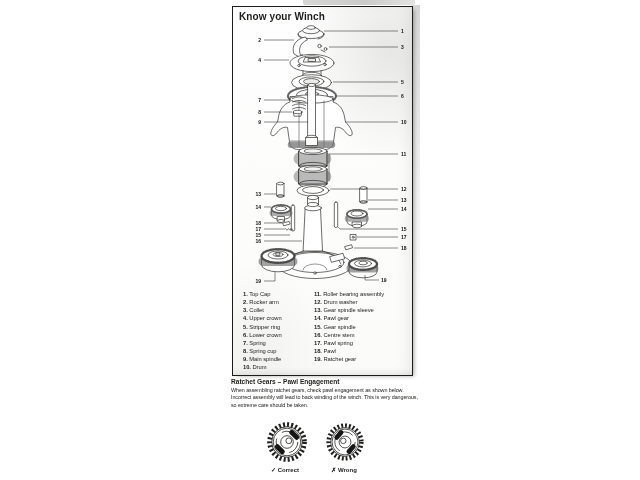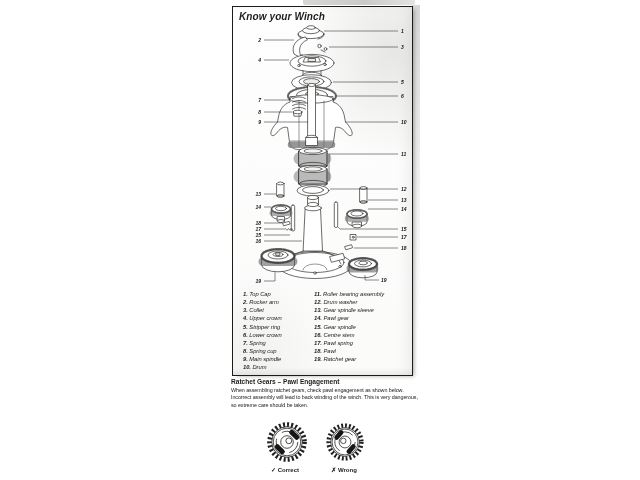--- a/index.html
+++ b/index.html
@@ -14,21 +14,21 @@
 
   
   .panel{position:absolute;left:232px;top:6px;width:179px;height:368px;
          border:1px solid #1c1c1a;
          background:
            radial-gradient(90% 55% at 88% 12%, rgba(178,178,174,.30), rgba(255,255,255,0) 55%),
            radial-gradient(70% 40% at 12% 94%, rgba(188,188,184,.16), rgba(255,255,255,0) 60%),
            linear-gradient(#fefefe,#fbfbfa);
          box-shadow: 3px 2px 4px -2px rgba(60,60,58,.45),
                      inset -10px 0 18px -10px rgba(0,0,0,.10),
-                     inset 0 -8px 10px -8px rgba(0,0,0,.12); font-style: italic;}
+                     inset 0 -8px 10px -8px rgba(0,0,0,.12);}
   .panel-title{position:absolute;left:6px;top:4px;font-size:10px;font-weight:bold;letter-spacing:.1px;}
 
   .diagram{position:absolute;left:0;top:16px;}
   .diagram *{vector-effect:none;}
   .art{stroke:#2e2e2c;stroke-width:.7;}
   .thinln{stroke:#2e2e2c;stroke-width:.5;fill:none;}
   #callouts line{stroke:#2b2b2b;stroke-width:.55;}
   #callouts text{font-family:"Liberation Sans",sans-serif;font-size:5px;font-weight:700;fill:#111;}
 
   

